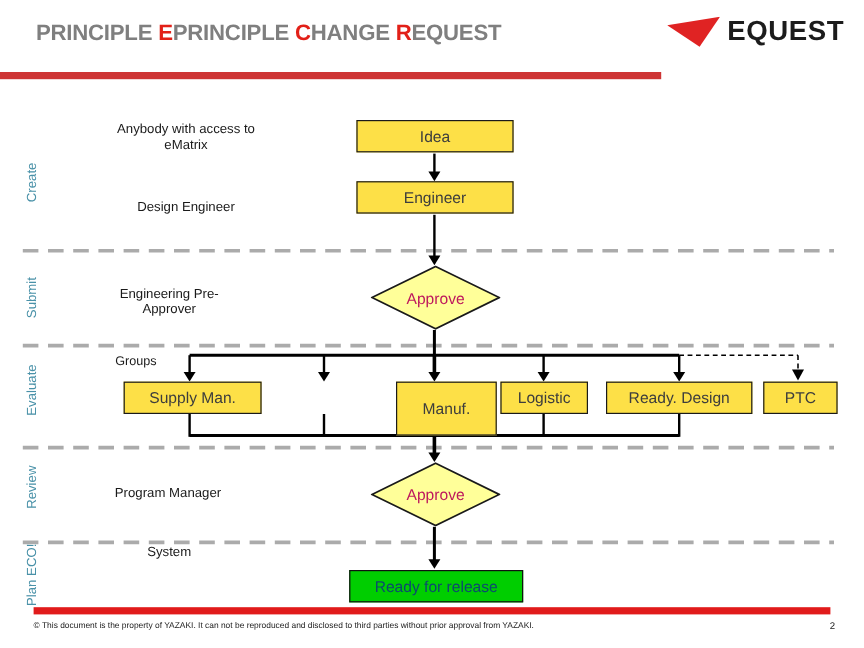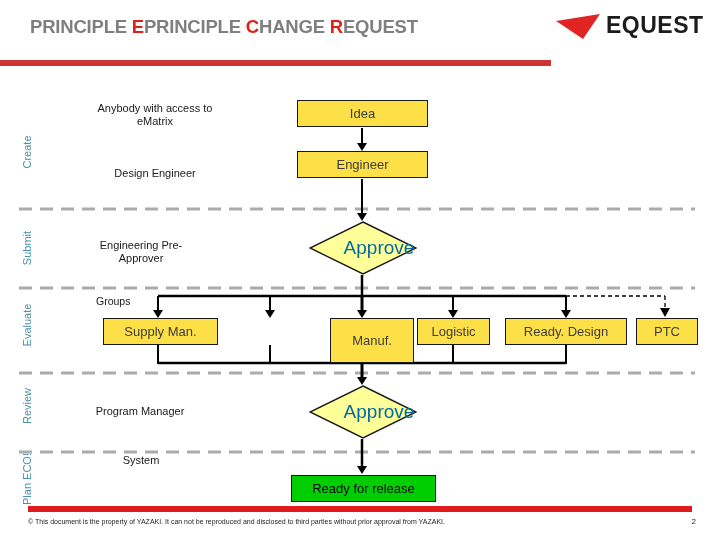--- a/index.html
+++ b/index.html
@@ -19,25 +19,25 @@
   
   .phase{position:absolute;width:90px;height:14px;text-align:center;font-size:11px;
          color:#4991a8;transform:rotate(-90deg);line-height:14px;white-space:nowrap;}
   
   .actor{position:absolute;font-size:11px;color:#1a1a1a;text-align:center;line-height:1.18;}
   .groups-label{position:absolute;left:96px;top:295px;font-size:10.5px;color:#1a1a1a;}
   
   .node{position:absolute;display:flex;align-items:center;justify-content:center;
         background:#fde047;border:1.5px solid #1a1a1a;font-size:13px;color:#3d3d3d;
         box-sizing:border-box;white-space:nowrap;}
-  .node.green{background:#00ce00;border-color:#111;color:#000000;}
+  .node.green{background:#00ce00;border-color:#111;color:#0c4a6e;}
   .diamond{position:absolute;width:108px;height:54px;}
   .diamond svg{position:absolute;left:0;top:0;}
-  .diamond span{position:absolute;left:16px;top:0;width:108px;height:54px;display:flex;
-        align-items:center;justify-content:center;font-size:19px;color:#0369a1;}
+  .diamond span{position:absolute;left:0;top:0;width:108px;height:54px;display:flex;
+        align-items:center;justify-content:center;font-size:13px;color:#be185d;}
   
   .footer-rule{position:absolute;left:28px;top:506px;width:664px;height:6px;background:#e11b1b;}
   .copyright{position:absolute;left:28px;top:518px;font-size:7px;color:#222;}
   .pagenum{position:absolute;left:676px;top:517px;width:20px;text-align:right;
            font-size:8px;color:#222;}
 </style>
 </head>
 <body>
 
 <div class="stage">

